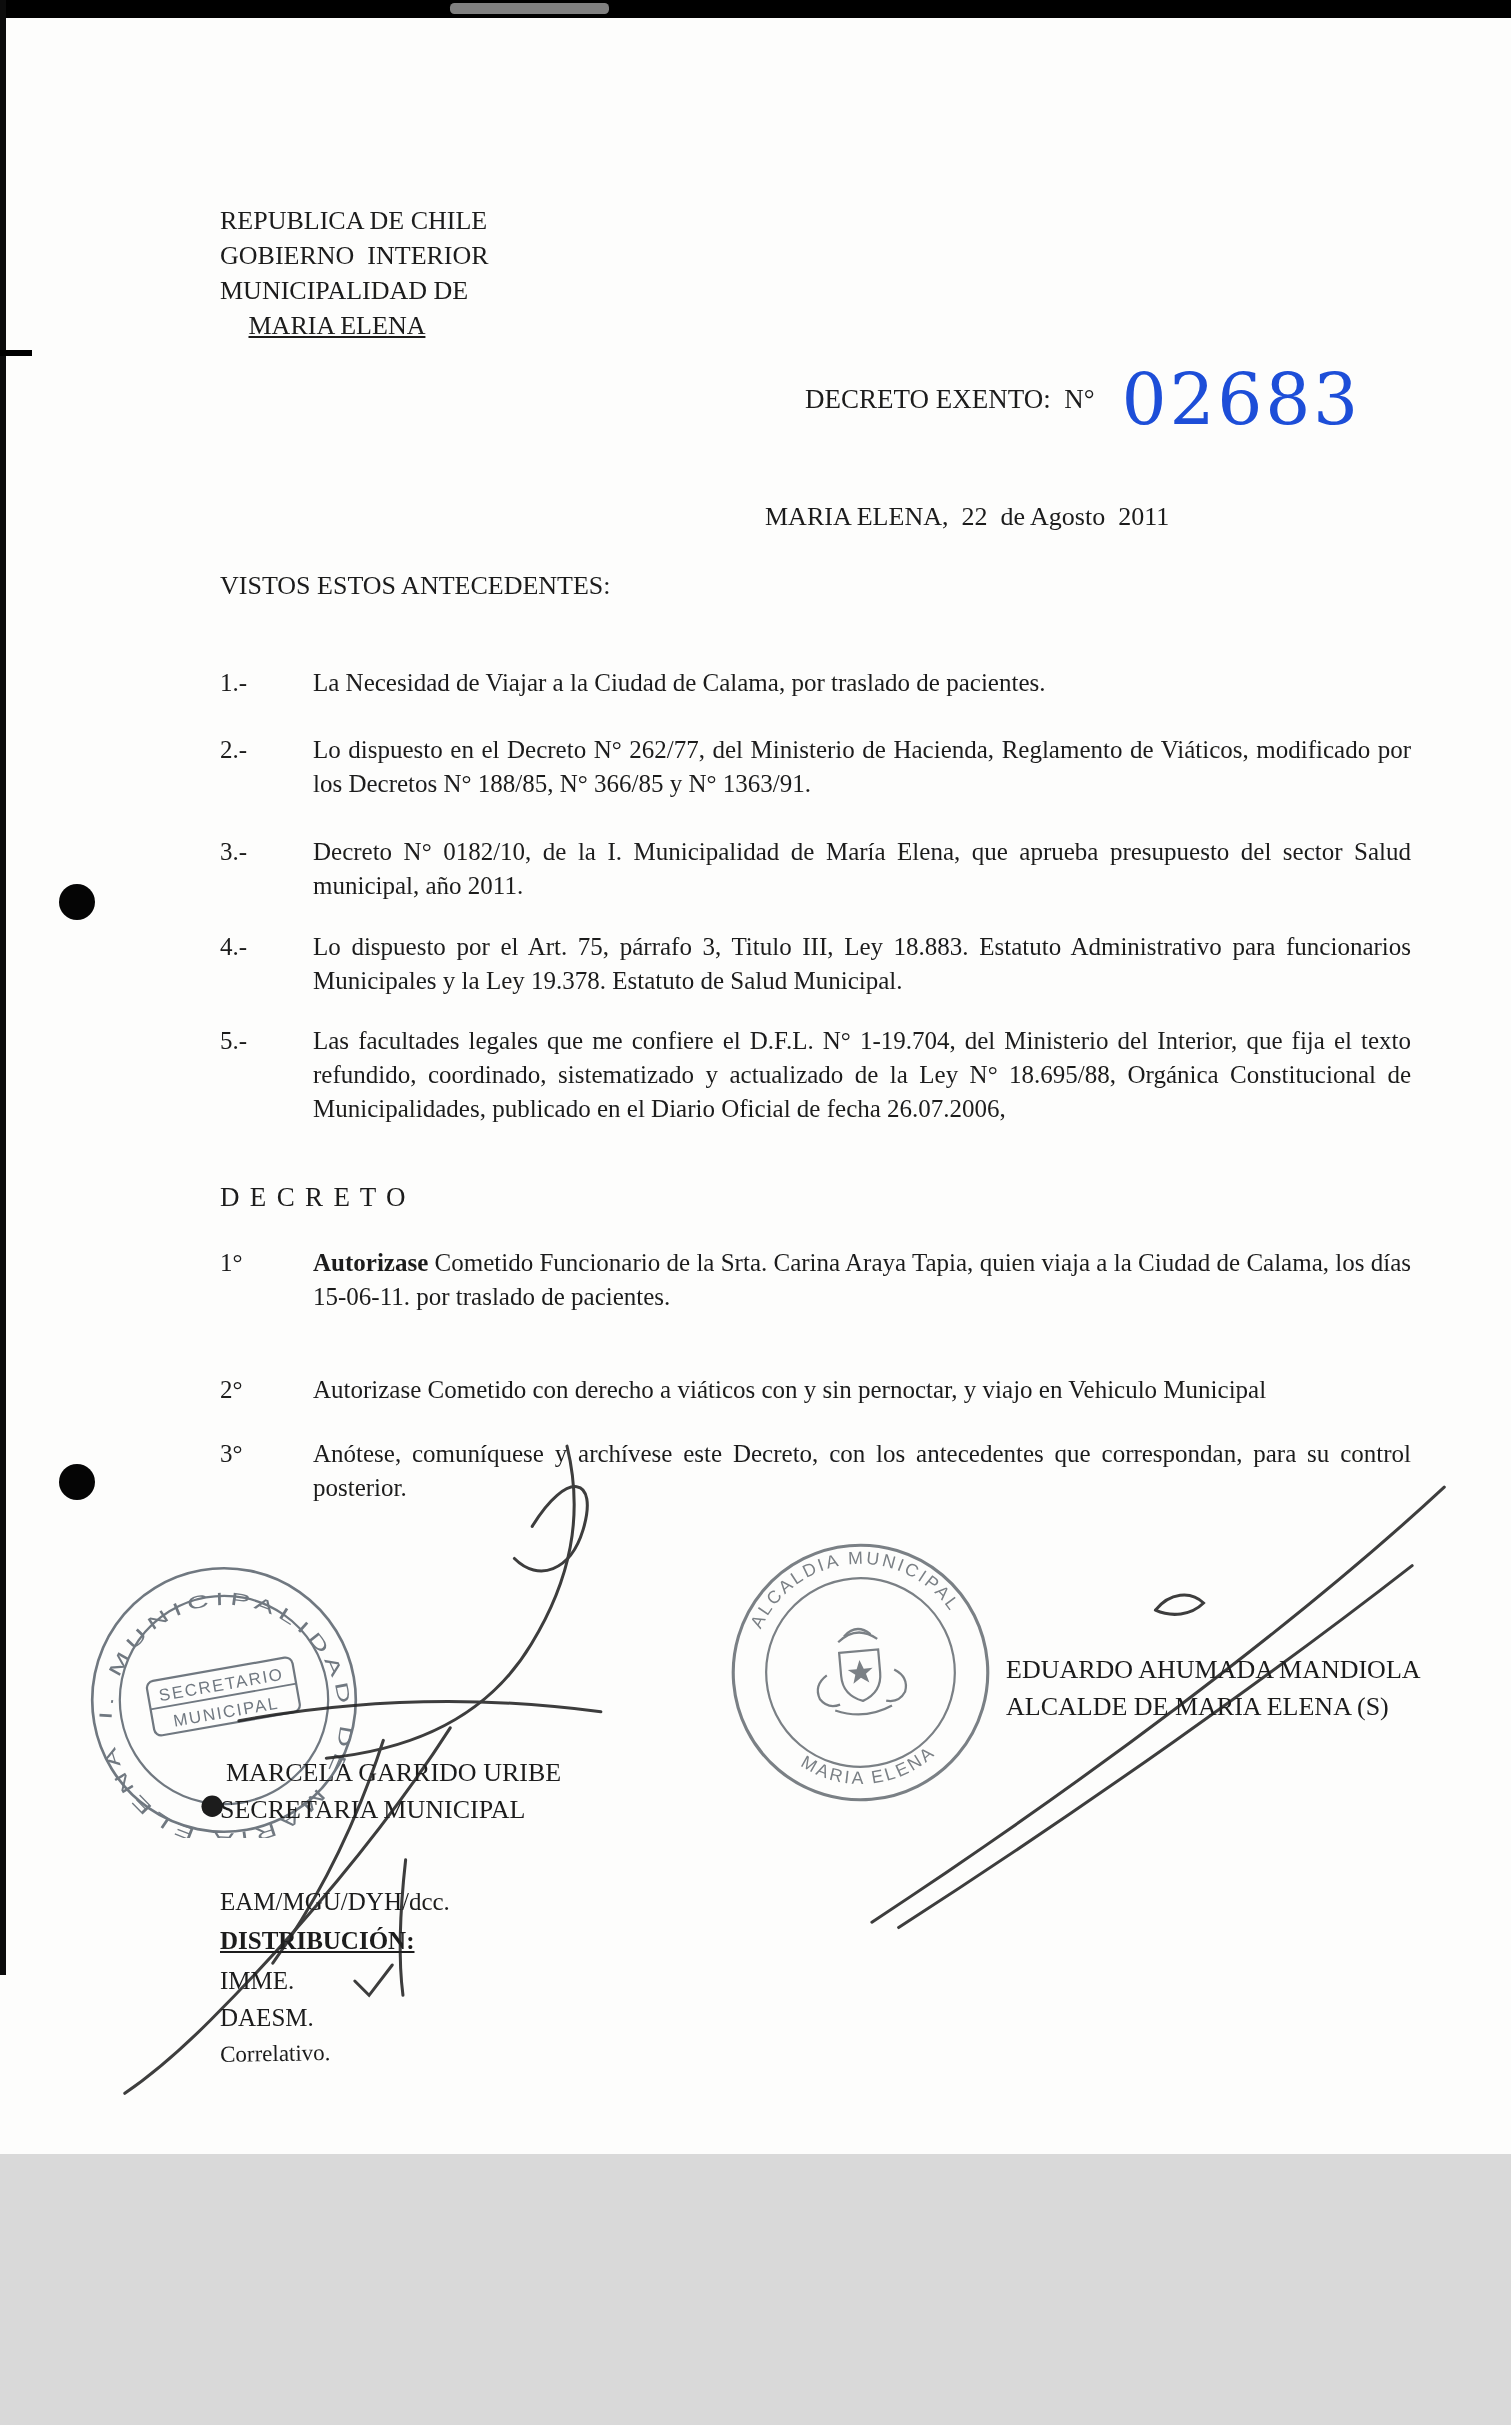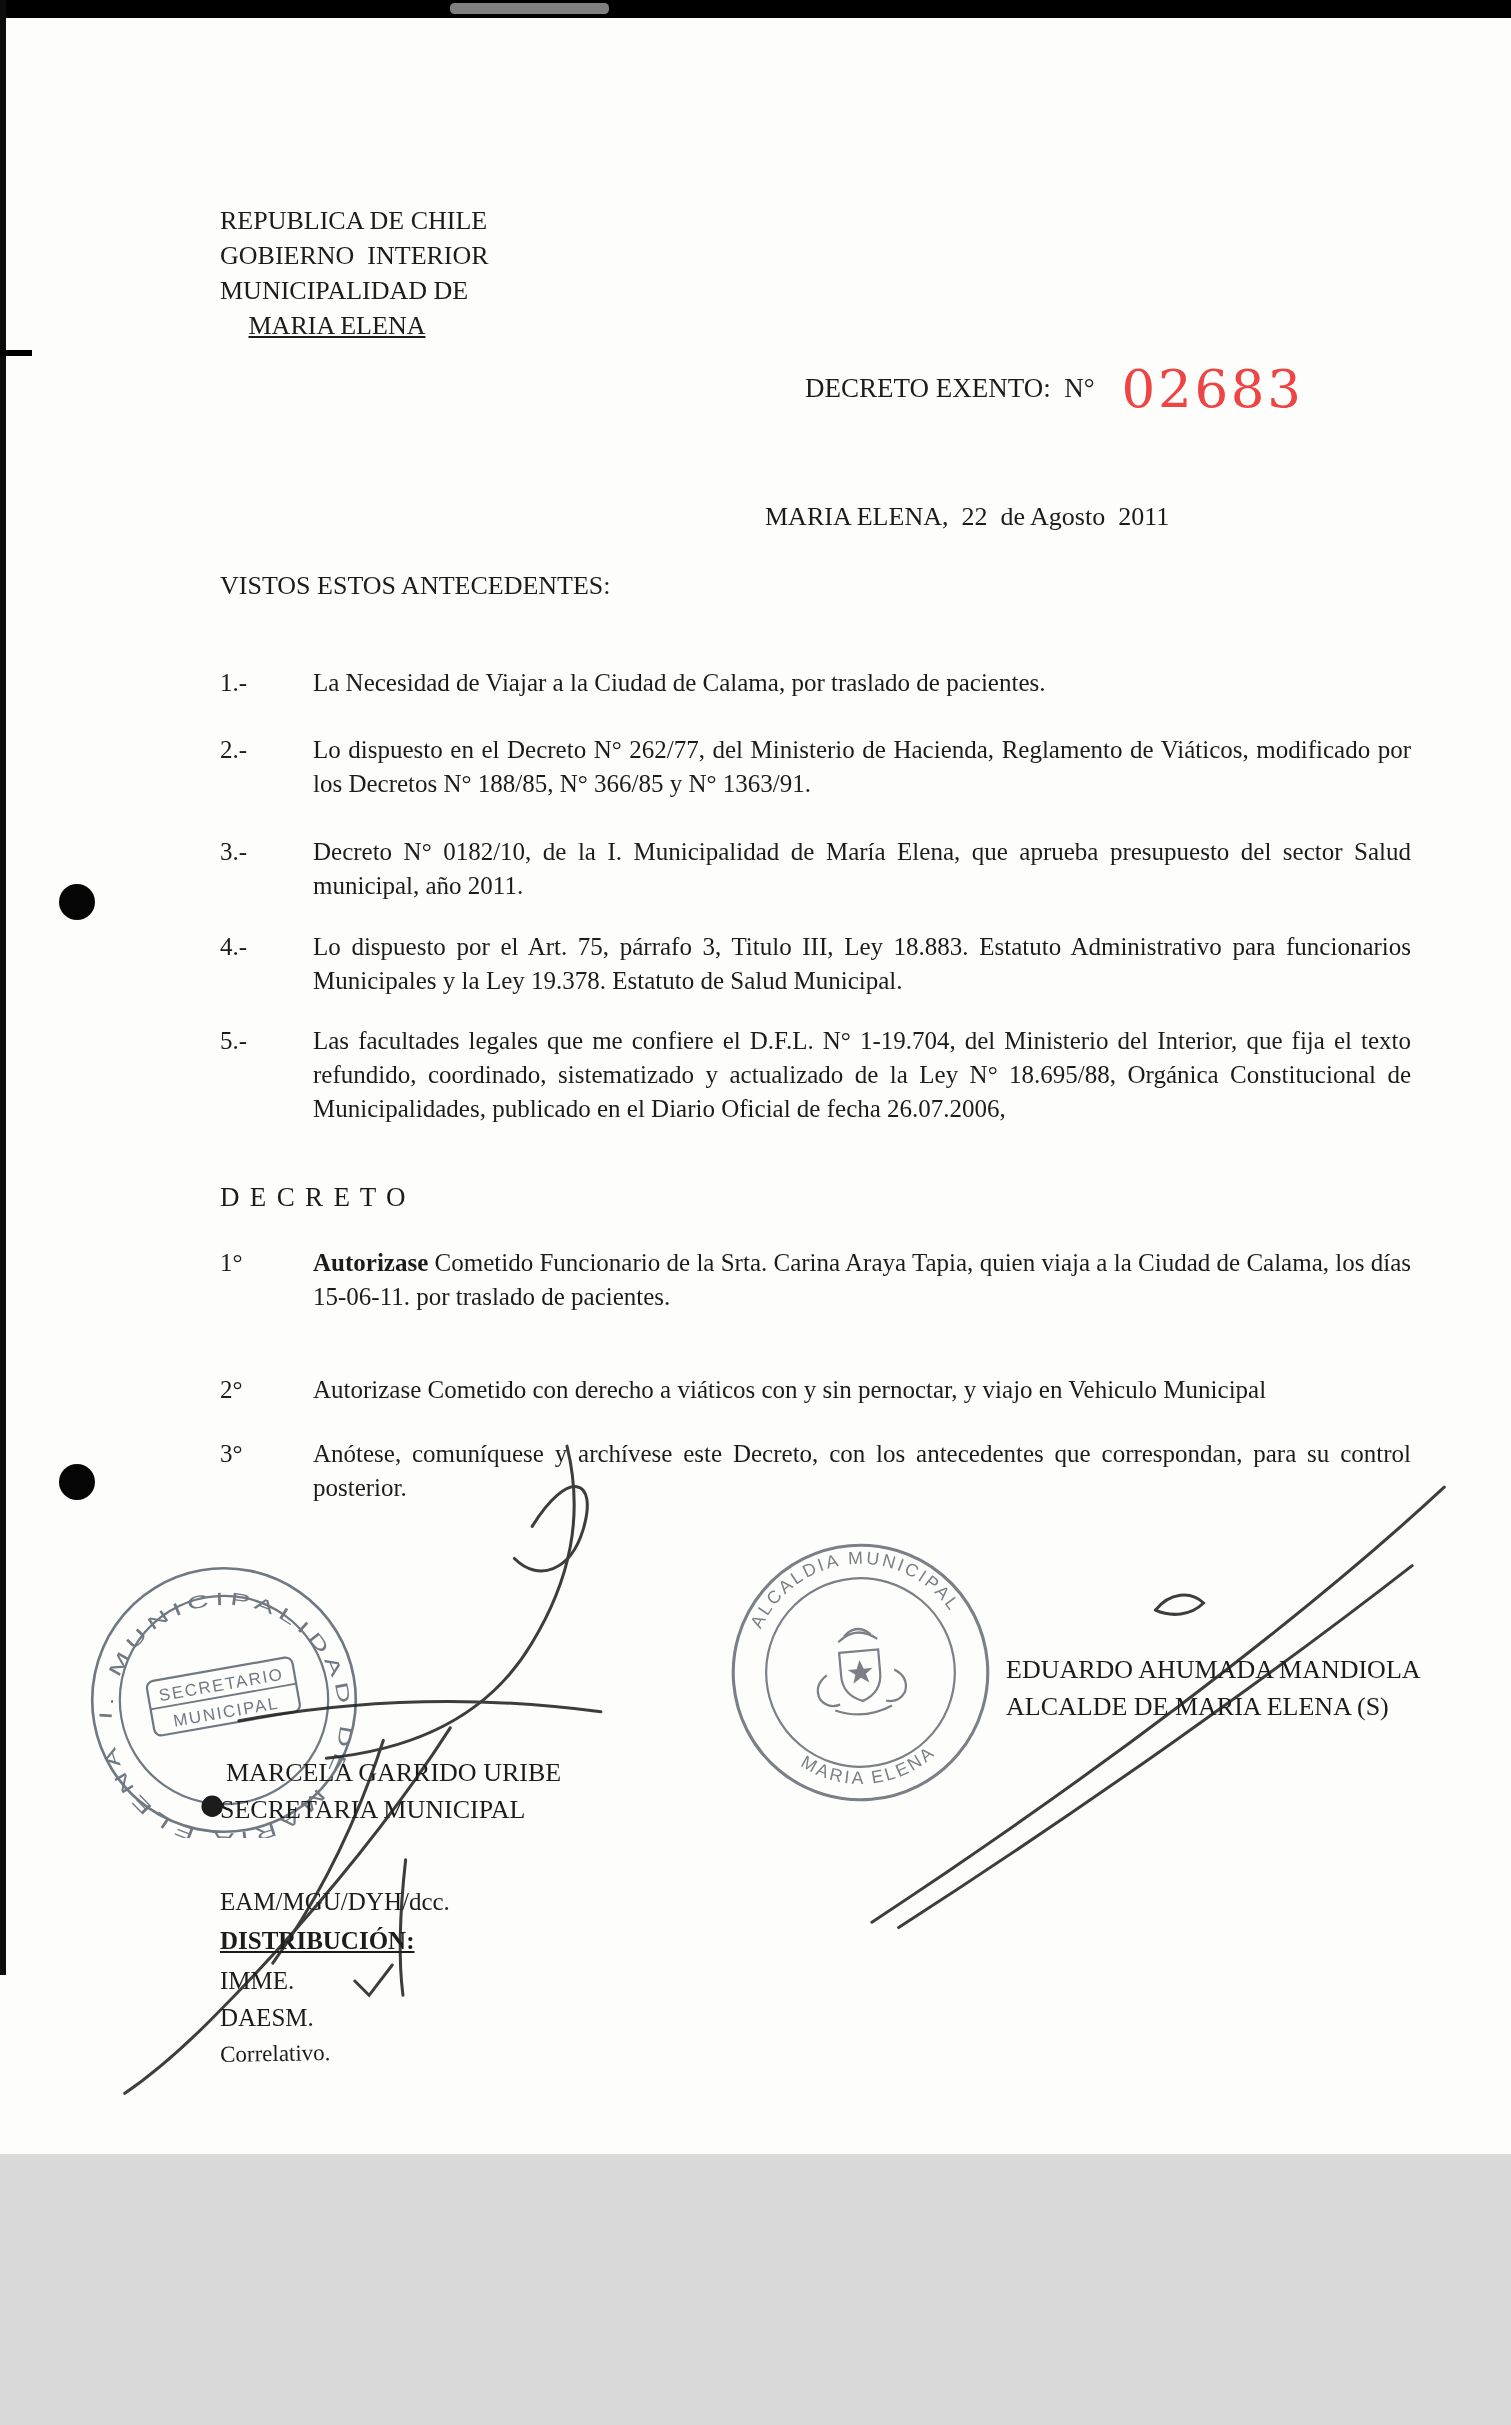--- a/index.html
+++ b/index.html
@@ -15,21 +15,21 @@
   .bottomblack{left:0;top:2139px;width:1512px;height:286px;background:#000;z-index:5;
     clip-path:polygon(278px 286px,314px 55px,1512px 18px,1512px 286px);}
   .streak{background:#c6c6c6;height:3.6px;z-index:3;border-radius:1.8px;}
   
   .txtz{z-index:2;}
   .hdr{left:220px;top:203px;font-size:26px;line-height:35px;}
   .hdr div{white-space:pre;}
   .hdr .l4{margin-left:28.5px;text-decoration:underline;}
   .decrow{left:765px;top:358px;display:flex;align-items:center;gap:27px;margin-left:40px;}
   .decrow .lbl{font-size:27px;white-space:pre;}
-  .decrow .bignum{font-size:53px;letter-spacing:2.7px;font-family:"DejaVu Serif",serif;color:#ef4444;}
+  .decrow .bignum{font-size:71px;letter-spacing:2.7px;font-family:"DejaVu Serif",serif;color:#1d4ed8;}
   .pd{left:765px;top:502px;font-size:26px;white-space:pre;}
   .vistos{left:220px;top:571px;font-size:26px;}
   .item{left:220px;width:1191px;display:flex;font-size:25px;line-height:34px;}
   .item .inum{width:93px;flex:none;}
   .item .itxt{flex:1;text-align:justify;}
   .it1{top:666px;} .it2{top:733px;} .it3{top:835px;} .it4{top:930px;} .it5{top:1024px;}
   .dhead{left:220px;top:1182px;font-size:27px;font-weight:normal;letter-spacing:1.8px;}
   .r1{top:1246px;} .r2{top:1373px;} .r3{top:1437px;}
   .r1 .itxt b{font-weight:bold;}
   .signright{left:1006px;top:1651px;font-size:26px;line-height:37px;}

